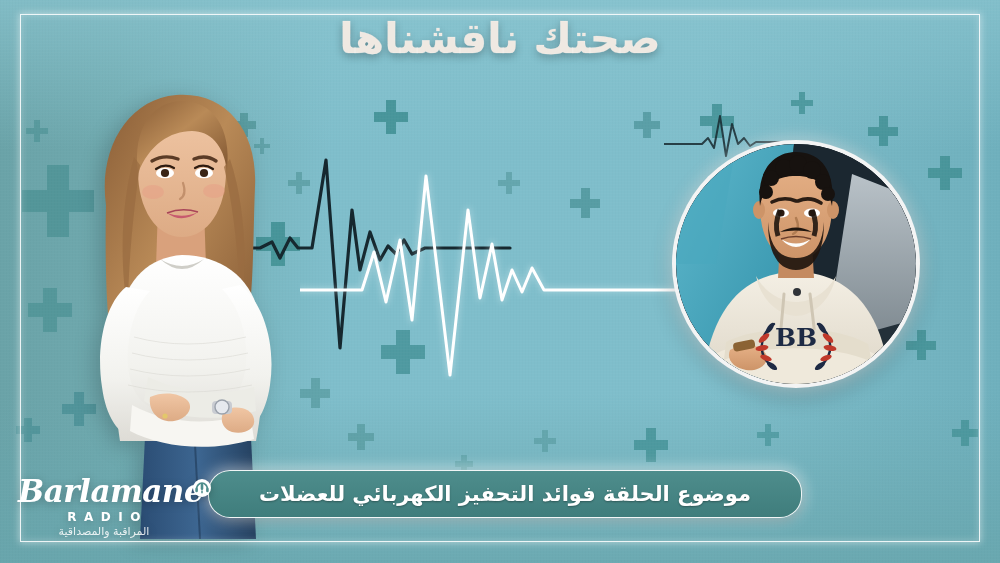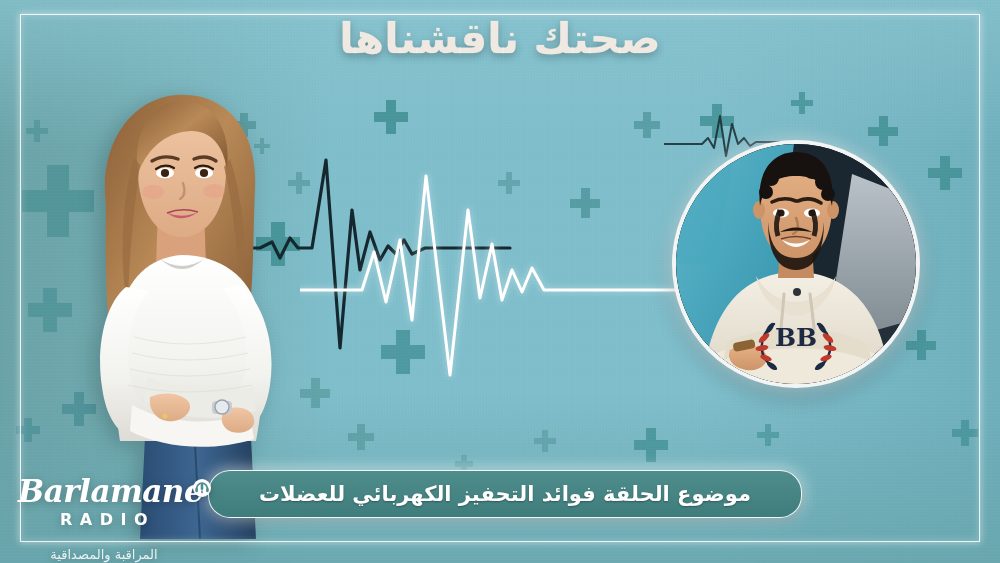--- a/index.html
+++ b/index.html
@@ -97,26 +97,26 @@
     filter:drop-shadow(0 2px 4px rgba(0,0,0,.25));
   }
   .logo-word{
     font-family:"DejaVu Serif","Liberation Serif",serif;
     font-style:italic;font-weight:700;font-size:31px;color:#fff;
     line-height:1;letter-spacing:-.5px;position:relative;
     display:inline-block;
   }
   .logo-mic{position:absolute;right:-22px;top:2px;}
   .logo-radio{
-    font-size:16px;font-weight:700;letter-spacing:7.5px;color:#fff;
+    font-size:12px;font-weight:700;letter-spacing:7.5px;color:#fff;
     margin-top:3px;padding-left:7px;
   }
   .logo-ar{
-    font-size:13px;color:rgba(255,255,255,.85);letter-spacing:.3px;
-    margin-top:18px;direction:rtl;
+    font-size:11px;color:rgba(255,255,255,.85);letter-spacing:.3px;
+    margin-top:1px;direction:rtl;
   }
 </style>
 </head>
 <body>
 
 <div class="stage">
 
   <div class="bg-base"></div>
   <div class="bg-left-wash"></div>
   <div class="bg-right-wash"></div>

